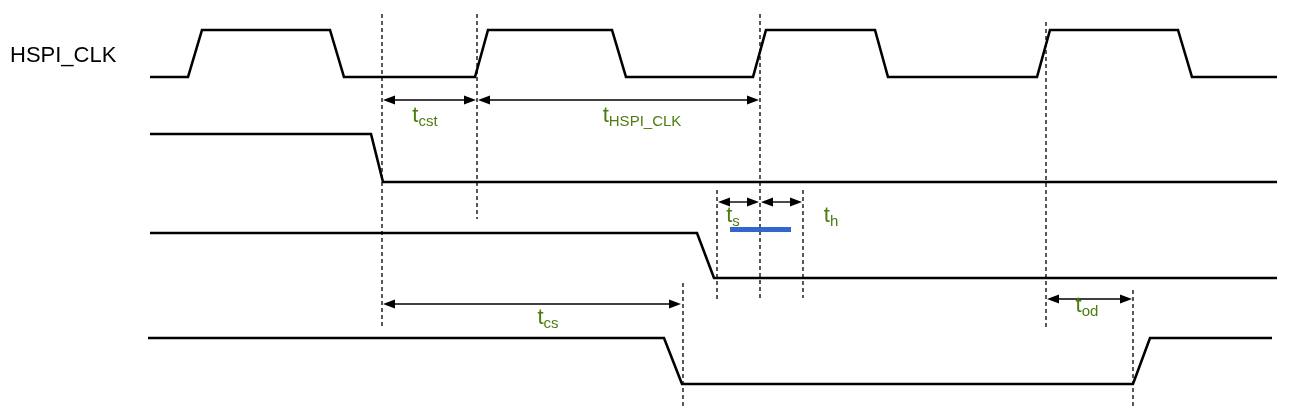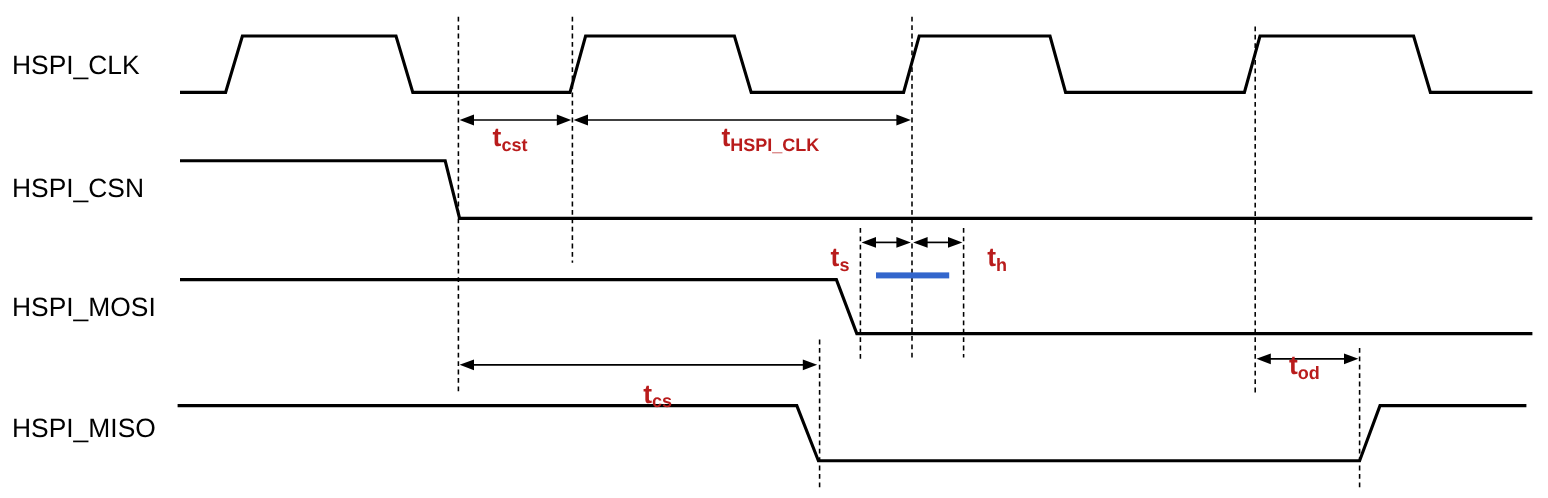--- a/index.html
+++ b/index.html
@@ -3,21 +3,21 @@
 <meta charset="utf-8">
 <style>
   html,body{margin:0;padding:0;background:#ffffff;}
   body{width:1290px;height:415px;overflow:hidden;
        font-family:"Liberation Sans", sans-serif;}
   .stage{position:relative;width:1042px;height:415px;background:#ffffff;}
   #wave-svg{position:absolute;left:0;top:0;}
   .sig-label{position:absolute;left:10px;transform:translateY(-50%);
              font-size:22px;color:#000;white-space:nowrap;line-height:1;}
   .m-label{position:absolute;transform:translate(-50%,-50%);
-           color:#b91c1c;white-space:nowrap;line-height:1;font-weight:bold;}
+           color:#4d7c0f;white-space:nowrap;line-height:1;}
   .m-label .t{font-size:22px;}
   .m-label .sub{font-size:15px;vertical-align:-4px;}
 </style>
 </head>
 <body>
 
 <div class="stage">
   <svg id="wave-svg" width="1290" height="415" viewBox="0 0 1290 415">
       <polyline points="150,77 188,77 202,30 330,30 344,77 475,77 488,30 612,30 626,77 753,77 766,30 875,30 888,77 1037,77 1050,30 1178,30 1192,77 1277,77" fill="none" stroke="#000000" stroke-width="2.6" stroke-linejoin="miter" stroke-linecap="butt"></polyline>
       <polyline points="150,134 371,134 383,182 1277,182" fill="none" stroke="#000000" stroke-width="2.6" stroke-linejoin="miter" stroke-linecap="butt"></polyline>
@@ -46,35 +46,32 @@
       <line x1="393" y1="304" x2="671" y2="304" stroke="#000000" stroke-width="1.4"></line>
       <polygon points="383,304 395,299.5 395,308.5" fill="#000000"></polygon>
       <polygon points="681,304 669,299.5 669,308.5" fill="#000000"></polygon>
       <line x1="1057" y1="299" x2="1122" y2="299" stroke="#000000" stroke-width="1.4"></line>
       <polygon points="1047,299 1059,294.5 1059,303.5" fill="#000000"></polygon>
       <polygon points="1132,299 1120,294.5 1120,303.5" fill="#000000"></polygon>
       <rect x="730" y="227" width="61" height="5" fill="#3366cc"></rect>
     </svg>
 
   <div class="sig-label" style="top: 55px;">HSPI_CLK</div>
-  <div class="sig-label" style="top: 157px;">HSPI_CSN</div>
-  <div class="sig-label" style="top: 256px;">HSPI_MOSI</div>
-  <div class="sig-label" style="top: 357px;">HSPI_MISO</div>
 
   <div class="m-label" style="left: 425px; top: 116px;">
     <span class="t">t</span><span class="sub">cst</span>
   </div>
   <div class="m-label" style="left: 642px; top: 116px;">
     <span class="t">t</span><span class="sub">HSPI_CLK</span>
   </div>
-  <div class="m-label" style="left: 700px; top: 216px;">
+  <div class="m-label" style="left: 733px; top: 216px;">
     <span class="t">t</span><span class="sub">s</span>
   </div>
   <div class="m-label" style="left: 831px; top: 216px;">
     <span class="t">t</span><span class="sub">h</span>
   </div>
-  <div class="m-label" style="left: 548px; top: 330px;">
+  <div class="m-label" style="left: 548px; top: 318px;">
     <span class="t">t</span><span class="sub">cs</span>
   </div>
   <div class="m-label" style="left: 1087px; top: 306px;">
     <span class="t">t</span><span class="sub">od</span>
   </div>
 </div>
 
 </body></html>

